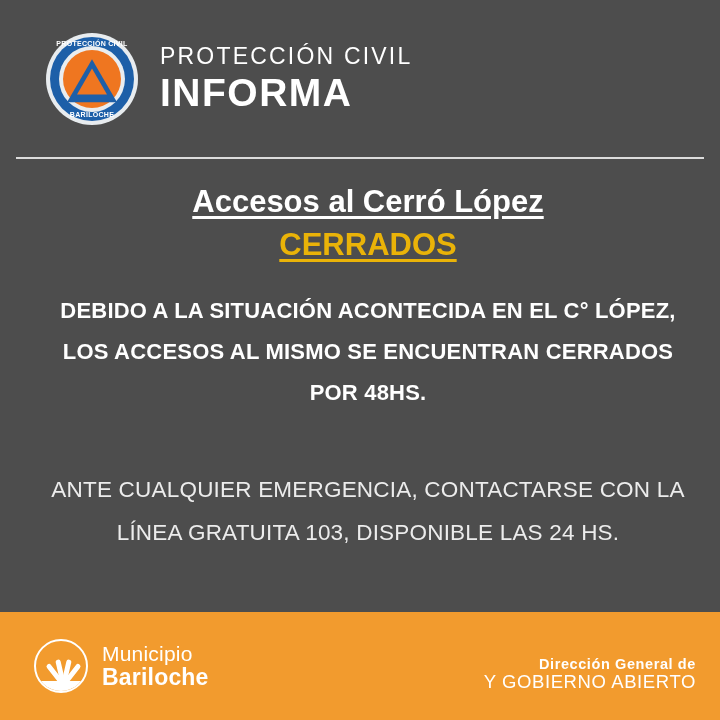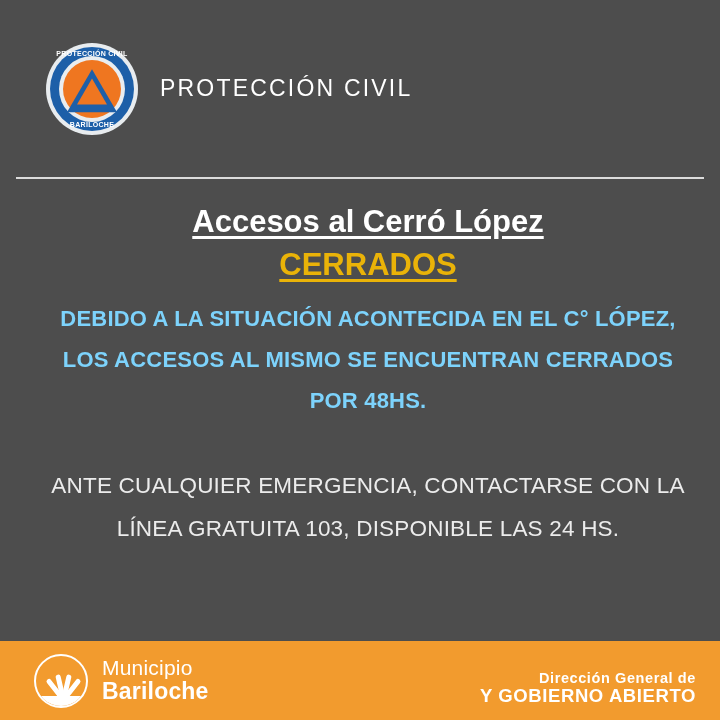--- a/index.html
+++ b/index.html
@@ -12,21 +12,21 @@
   .poster {
     position: relative;
     width: 720px; height: 720px;
     background: #4d4d4d;
     display: flex;
     flex-direction: column;
   }
 
   
   .header {
-    height: 177px;
+    height: 157px;
     display: flex;
     align-items: center;
     padding: 0 34px 0 46px;
     flex: 0 0 auto;
   }
   .logo {
     width: 92px; height: 92px;
     position: relative;
     flex: 0 0 auto;
   }
@@ -137,41 +137,41 @@
   .subtitle {
     color: #eab308;
     font-size: 31px;
     font-weight: bold;
     text-decoration: underline;
     text-underline-offset: 4px;
     line-height: 1.3;
     margin-top: 2px;
   }
   .para-bold {
-    margin-top: 14px;
-    color: #7dd3fc;
+    margin-top: 26px;
+    color: #ffffff;
     font-size: 22px;
     font-weight: bold;
     line-height: 1.85;
     letter-spacing: 0.2px;
     max-width: 660px;
   }
   .para-light {
-    margin-top: 44px;
+    margin-top: 56px;
     color: #ececec;
     font-size: 22.5px;
     font-weight: 400;
     line-height: 1.9;
     letter-spacing: 0.2px;
     max-width: 690px;
   }
 
   
   .footer {
-    height: 79px;
+    height: 108px;
     background: #f29b2e;
     display: flex;
     align-items: center;
     justify-content: space-between;
     padding: 0 24px 0 34px;
     flex: 0 0 auto;
   }
   .muni {
     display: flex;
     align-items: center;
@@ -208,41 +208,42 @@
   .muni-text .l2 { font-size: 23px; font-weight: bold; letter-spacing: 0.2px; }
 
   .direccion {
     color: #ffffff;
     text-align: right;
     line-height: 1.12;
     margin-top: 16px;
   }
   .direccion .d1 { font-size: 14.5px; font-weight: bold; letter-spacing: 0.6px; }
   .direccion .d2 { font-size: 21px; font-weight: bold; letter-spacing: 0.6px; }
-  .direccion .d3 { font-size: 18.5px; font-weight: bold; letter-spacing: 0.6px; }
+  .direccion .d3 { font-size: 18.5px; font-weight: normal; letter-spacing: 0.6px; }
 </style>
 </head>
 <body>
 
 <div class="poster">
 
   <div class="header">
     <div class="logo">
       <div class="ring-outer"></div>
       <div class="ring-blue"></div>
       <div class="arc-text-top">PROTECCIÓN CIVIL</div>
       <div class="arc-text-bottom">BARILOCHE</div>
       <div class="ring-inner-white"></div>
       <div class="disc-orange"></div>
       <div class="tri"></div>
       <div class="tri-inner"></div>
     </div>
 
     <div class="brand">
       <div class="brand-line1">PROTECCIÓN CIVIL</div>
+      <div class="brand-line2">INFORMA</div>
     </div>
 
   </div>
 
   <div class="divider"></div>
 
   <div class="content">
     <div class="title">Accesos al  Cerró López</div>
     <div class="subtitle">CERRADOS</div>
     <div class="para-bold">DEBIDO A LA SITUACIÓN ACONTECIDA EN EL C° LÓPEZ, LOS ACCESOS AL MISMO SE ENCUENTRAN CERRADOS POR 48HS.</div>

